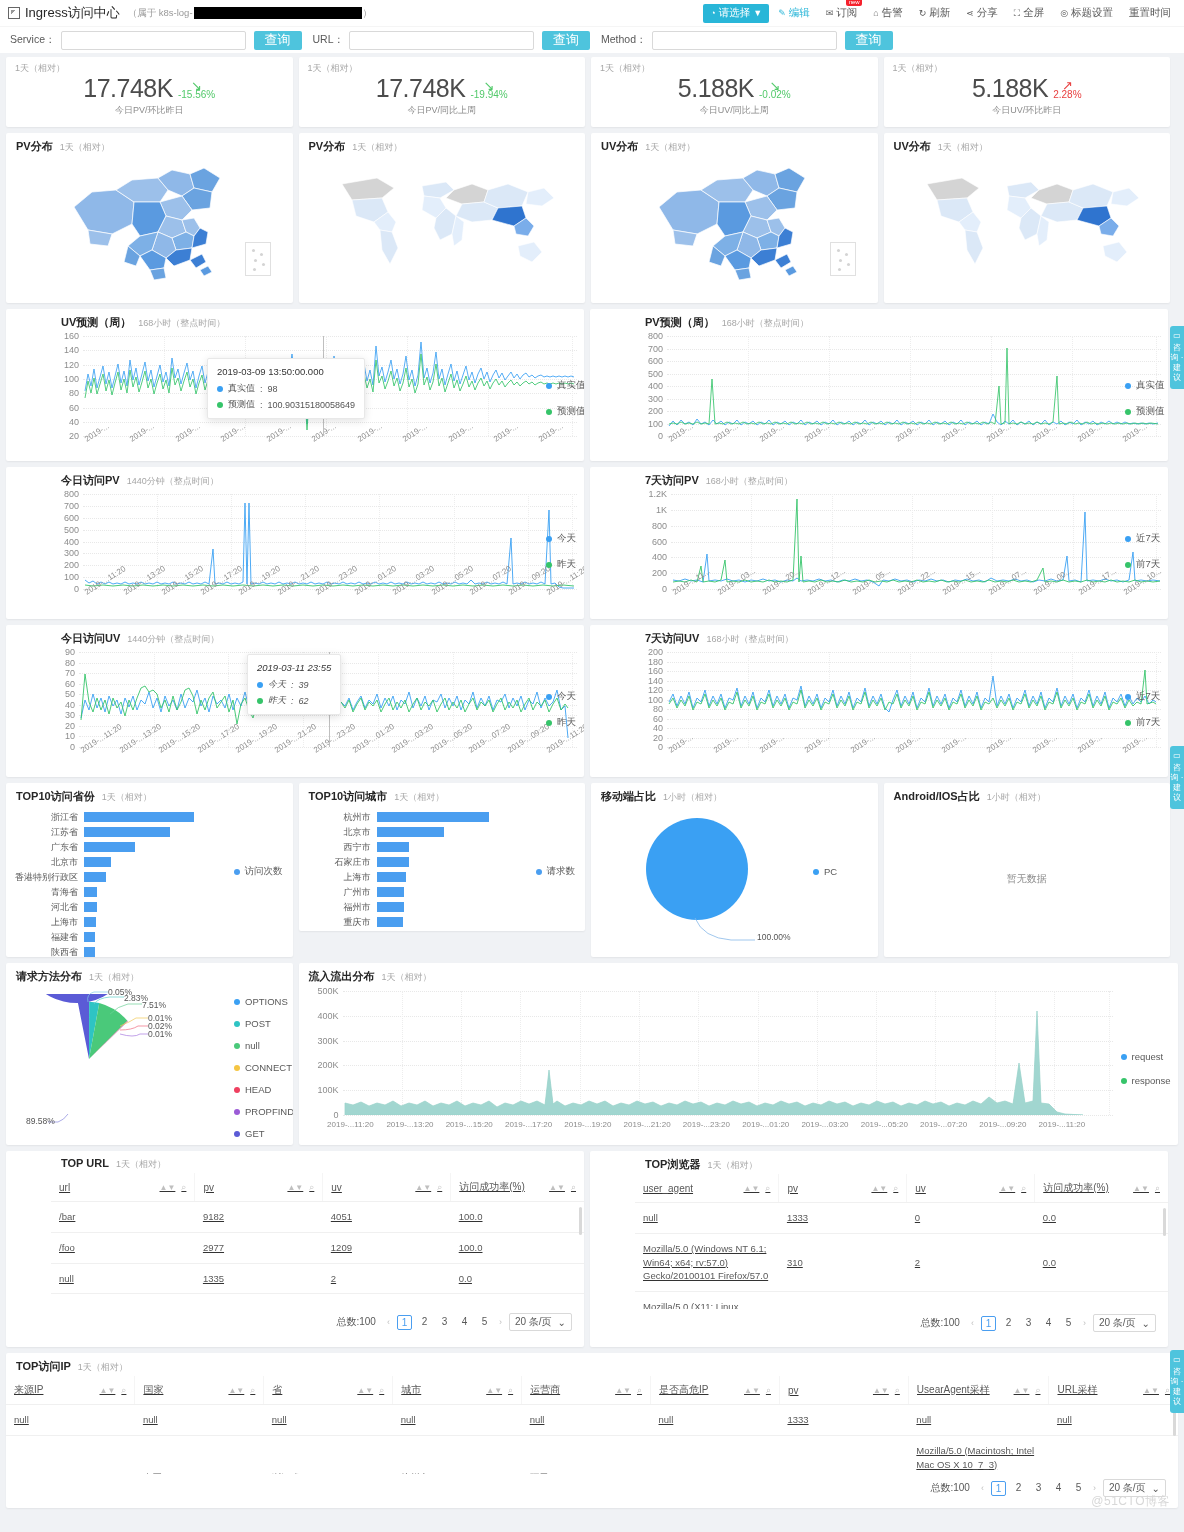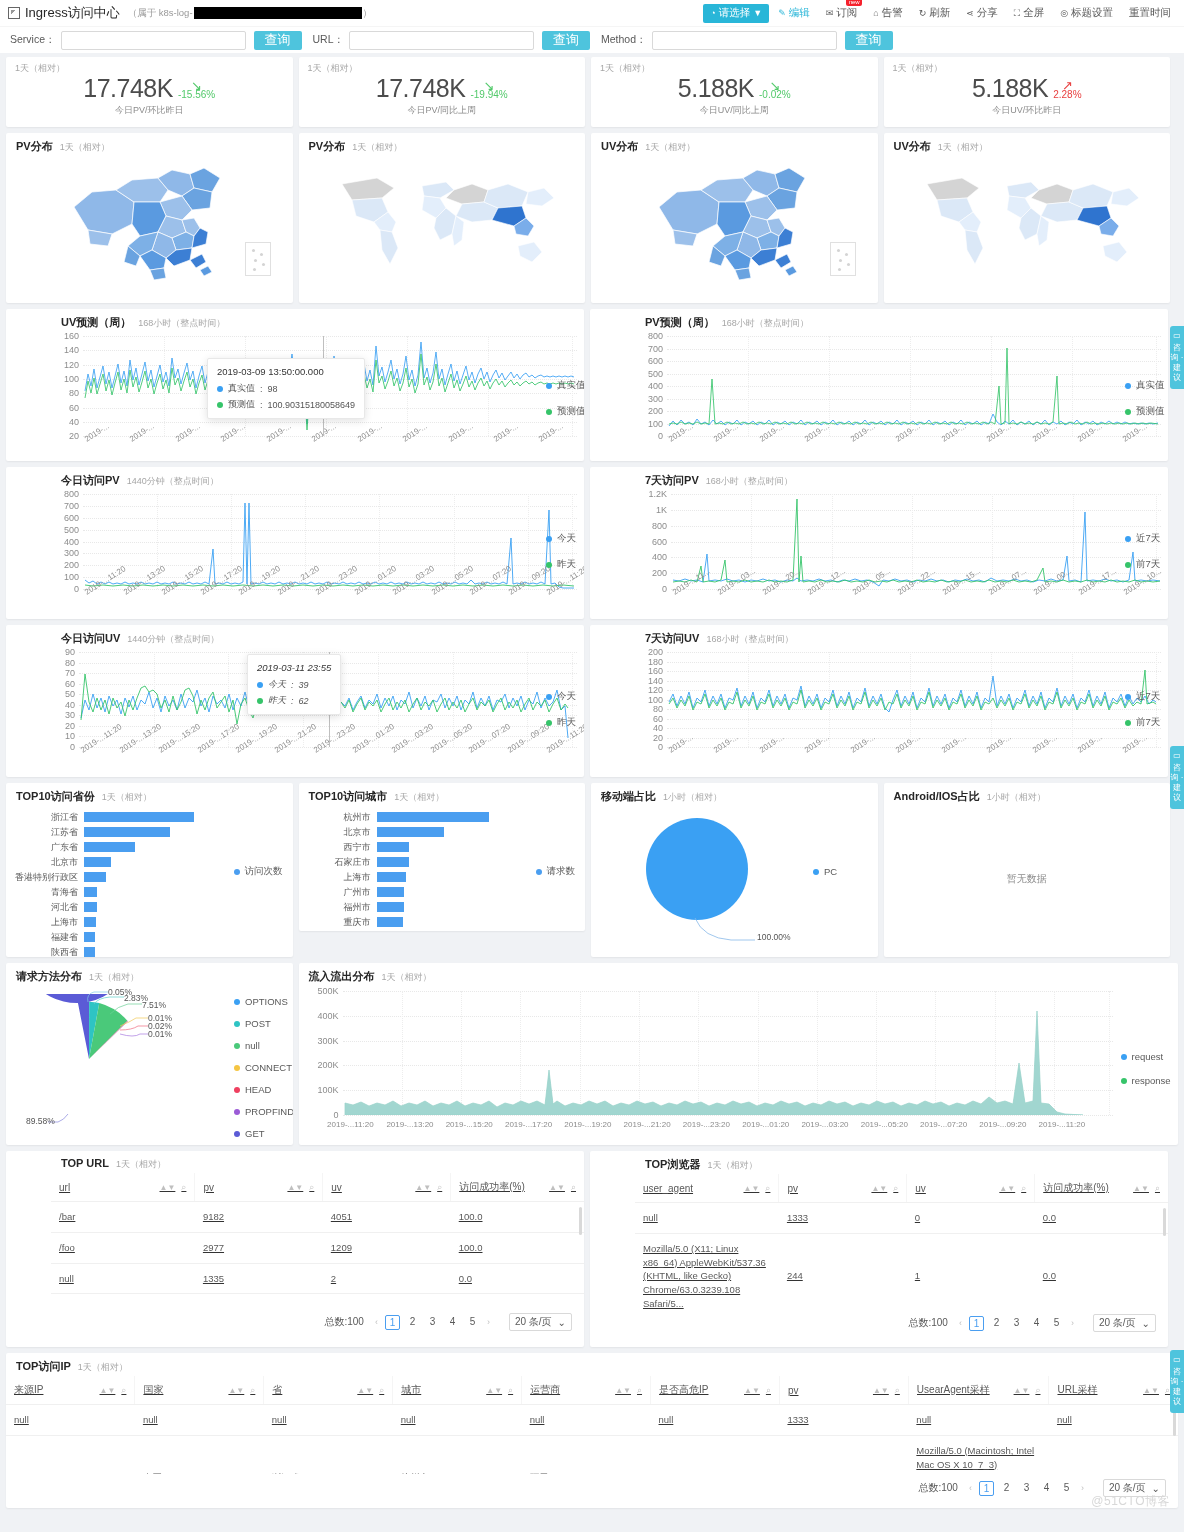--- a/index.html
+++ b/index.html
@@ -184,21 +184,21 @@
   .pager { display: flex; align-items: center; justify-content: flex-end; gap: 5px; padding: 5px 12px 6px 0; }
   .pg-total { font-size: 10px; color: #595959; margin-right: 4px; }
   .pg-num {
     min-width: 15px; height: 15px; line-height: 14px; text-align: center;
     font-size: 10px; color: #595959; cursor: pointer; padding: 0 2px;
   }
   .pg-num.active { border: 1px solid #4a9ef0; color: #4a9ef0; border-radius: 2px; }
   .pg-arrow { font-size: 9px; color: #bfbfbf; cursor: pointer; padding: 0 2px; }
   .pg-size {
     border: 1px solid #d9d9d9; border-radius: 2px; font-size: 10px;
-    padding: 1px 5px; color: #595959; margin-left: 12px; cursor: pointer;
+    padding: 1px 5px; color: #595959; margin-left: 0; cursor: pointer;
     display: flex; align-items: center; gap: 6px;
   }
   .scroll-thumb { position: absolute; width: 3px; background: #d9d9d9; border-radius: 2px; }
   .empty-text { font-size: 10px; color: #8c8c8c; text-align: center; }
 
   
   .sidetab {
     position: absolute; right: 0; width: 14px;
     background: #4ec4dd; color: #fff; border-radius: 3px 0 0 3px;
     font-size: 8px; text-align: center; padding: 5px 0 6px 0;
@@ -1309,20 +1309,26 @@
           </tr>
             </thead>
           <tbody>
             <tr>
                 <td>null</td>
                 <td>1333</td>
                 <td>0</td>
                 <td>0.0</td>
               </tr>
             <tr>
+                <td>Mozilla/5.0 (Windows NT 6.1; Win64; x64; rv:57.0) Gecko/20100101 Firefox/57.0</td>
+                <td>310</td>
+                <td>2</td>
+                <td>0.0</td>
+              </tr>
+            <tr>
                 <td>Mozilla/5.0 (X11; Linux x86_64) AppleWebKit/537.36 (KHTML, like Gecko) Chrome/63.0.3239.108 Safari/5...</td>
                 <td>244</td>
                 <td>1</td>
                 <td>0.0</td>
               </tr>
           </tbody>
         </table>
         <div class="scroll-thumb" style="right:2px;top:34px;height:28px"></div>
       </div>
       <div class="pager">

